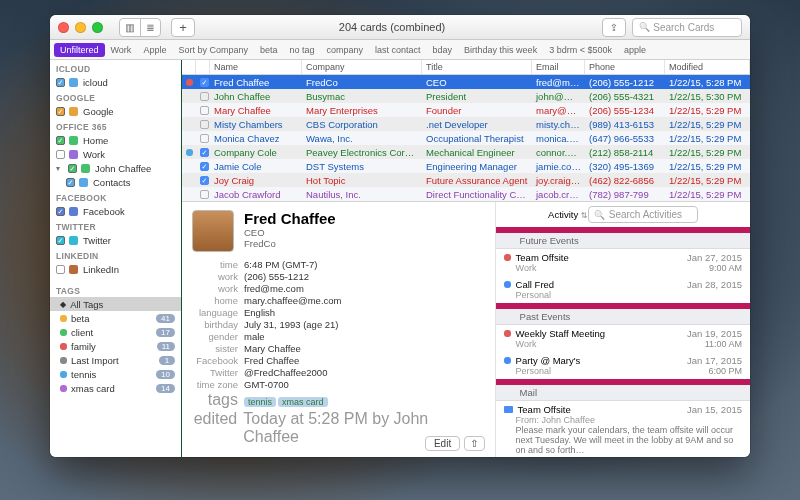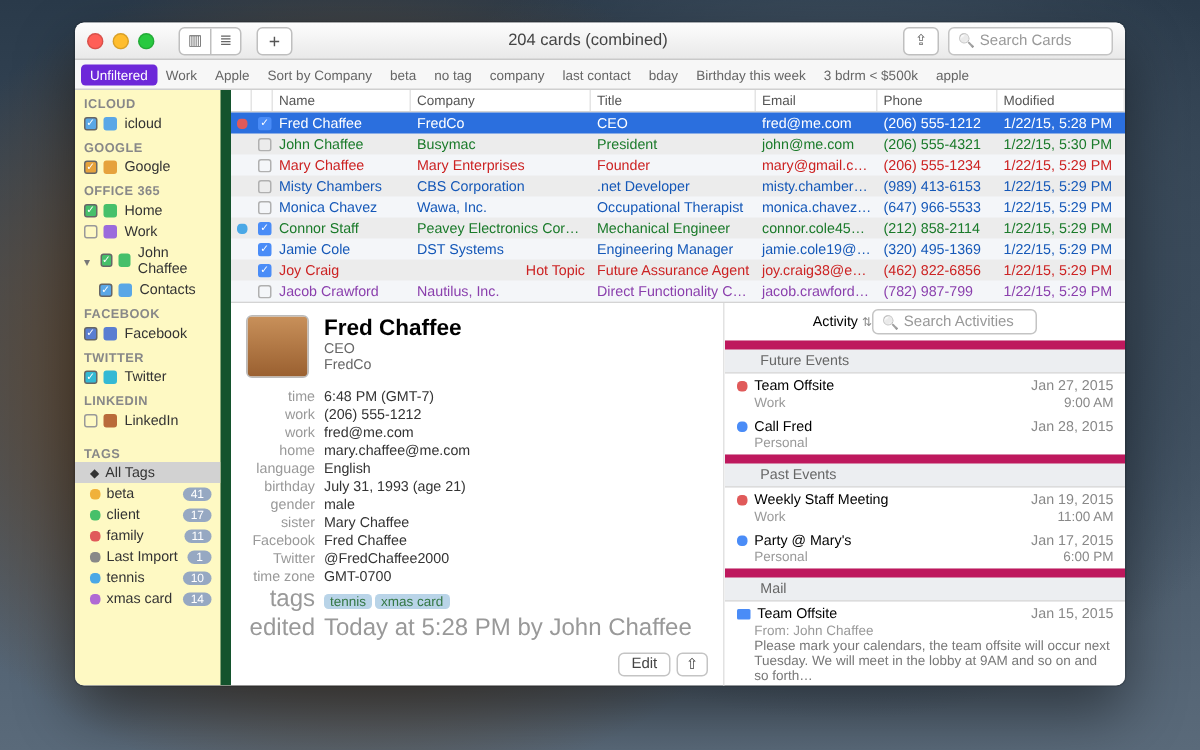--- a/index.html
+++ b/index.html
@@ -17,21 +17,21 @@
 .tb-add{width:24px;height:19px;border:1px solid #bfbfbf;border-radius:4px;background:#fff;display:flex;align-items:center;justify-content:center;font-size:13px;color:#555;margin-left:6px}
 .tb-title{position:absolute;left:0;right:16px;text-align:center;font-size:11px;color:#444;pointer-events:none}
 .tb-right{margin-left:auto;display:flex;align-items:center;gap:6px}
 .tb-share{width:24px;height:19px;border:1px solid #bfbfbf;border-radius:4px;background:#fff;display:flex;align-items:center;justify-content:center;font-size:10px;color:#666}
 .search{border:1px solid #c4c4c4;border-radius:4px;background:#fff;height:19px;font-size:10px;padding:0 6px;color:#999;display:flex;align-items:center}
 .search::before{content:"🔍";font-size:9px;margin-right:3px;filter:grayscale(1) opacity(.6)}
 .filters{height:20px;background:#f7f7f7;border-bottom:1px solid #d0d0d0;display:flex;align-items:center;padding:0 4px;font-size:9px;color:#666}
 .filter{padding:2px 6px;border-radius:3px;white-space:nowrap}
 .filter.active{background:#6d28d9;color:#fff}
 .body{flex:1;display:flex;overflow:hidden}
-.sidebar{width:104px;background:#fef9c3;border-right:7px solid #14532d;overflow-y:auto;font-size:9.5px}
+.sidebar{width:132px;background:#ffffff;border-right:1px solid #14532d;overflow-y:auto;font-size:9.5px}
 .sb-hdr{color:#888;font-size:8.5px;letter-spacing:.3px;padding:4px 6px 1px;font-weight:600}
 .sb-item{display:flex;align-items:center;padding:1.5px 6px;gap:4px;color:#333}
 .sb-check{width:9px;height:9px;border:1px solid #999;border-radius:2px;font-size:7px;line-height:7px;text-align:center;color:#fff}
 .sb-check.on{border-color:#666}
 .sb-sq{width:9px;height:9px;border-radius:2px;margin-right:1px}
 .sb-disc{position:relative;width:8px;height:8px;font-size:8px;color:#777}
 .sb-flag{width:7px;height:7px;border-radius:3px;flex:none}
 .tag-row{display:flex;align-items:center;padding:1.5px 6px 1.5px 10px;justify-content:space-between;color:#333}
 .tag-row .l{display:flex;align-items:center;gap:4px}
 .tag-badge{background:#96a8c2;color:#fff;font-size:8px;border-radius:7px;padding:0 5px;min-width:16px;text-align:center}
@@ -291,21 +291,21 @@
               <div class="col-ph" style="color: rgb(21, 88, 184);">(647) 966-5533</div>
               <div class="col-mod" style="color: rgb(21, 88, 184);">1/22/15, 5:29 PM</div>
             </div>
             <div class="trow">
               <div class="col-f">
                 <div class="flag" style="background: rgb(74, 168, 230);"></div>
               </div>
               <div class="col-c">
                 <div class="ck on">✓</div>
               </div>
-              <div class="col-name" style="color: rgb(26, 122, 42);">Connor Staff</div>
+              <div class="col-name" style="color: rgb(26, 122, 42);">Company Cole</div>
               <div class="col-co" style="color: rgb(26, 122, 42);">Peavey Electronics Corpor…</div>
               <div class="col-ti" style="color: rgb(26, 122, 42);">Mechanical Engineer</div>
               <div class="col-em" style="color: rgb(26, 122, 42);">connor.cole45@example.com</div>
               <div class="col-ph" style="color: rgb(26, 122, 42);">(212) 858-2114</div>
               <div class="col-mod" style="color: rgb(26, 122, 42);">1/22/15, 5:29 PM</div>
             </div>
             <div class="trow">
               <div class="col-f"></div>
               <div class="col-c">
                 <div class="ck on">✓</div>
@@ -316,21 +316,21 @@
               <div class="col-em" style="color: rgb(21, 88, 184);">jamie.cole19@example.com</div>
               <div class="col-ph" style="color: rgb(21, 88, 184);">(320) 495-1369</div>
               <div class="col-mod" style="color: rgb(21, 88, 184);">1/22/15, 5:29 PM</div>
             </div>
             <div class="trow">
               <div class="col-f"></div>
               <div class="col-c">
                 <div class="ck on">✓</div>
               </div>
               <div class="col-name" style="color: rgb(204, 34, 34);">Joy Craig</div>
-              <div class="col-co" style="color: rgb(204, 34, 34); text-align: right;">Hot Topic</div>
+              <div class="col-co" style="color: rgb(204, 34, 34);">Hot Topic</div>
               <div class="col-ti" style="color: rgb(204, 34, 34);">Future Assurance Agent</div>
               <div class="col-em" style="color: rgb(204, 34, 34);">joy.craig38@example.com</div>
               <div class="col-ph" style="color: rgb(204, 34, 34);">(462) 822-6856</div>
               <div class="col-mod" style="color: rgb(204, 34, 34);">1/22/15, 5:29 PM</div>
             </div>
             <div class="trow">
               <div class="col-f"></div>
               <div class="col-c">
                 <div class="ck"></div>
               </div>

